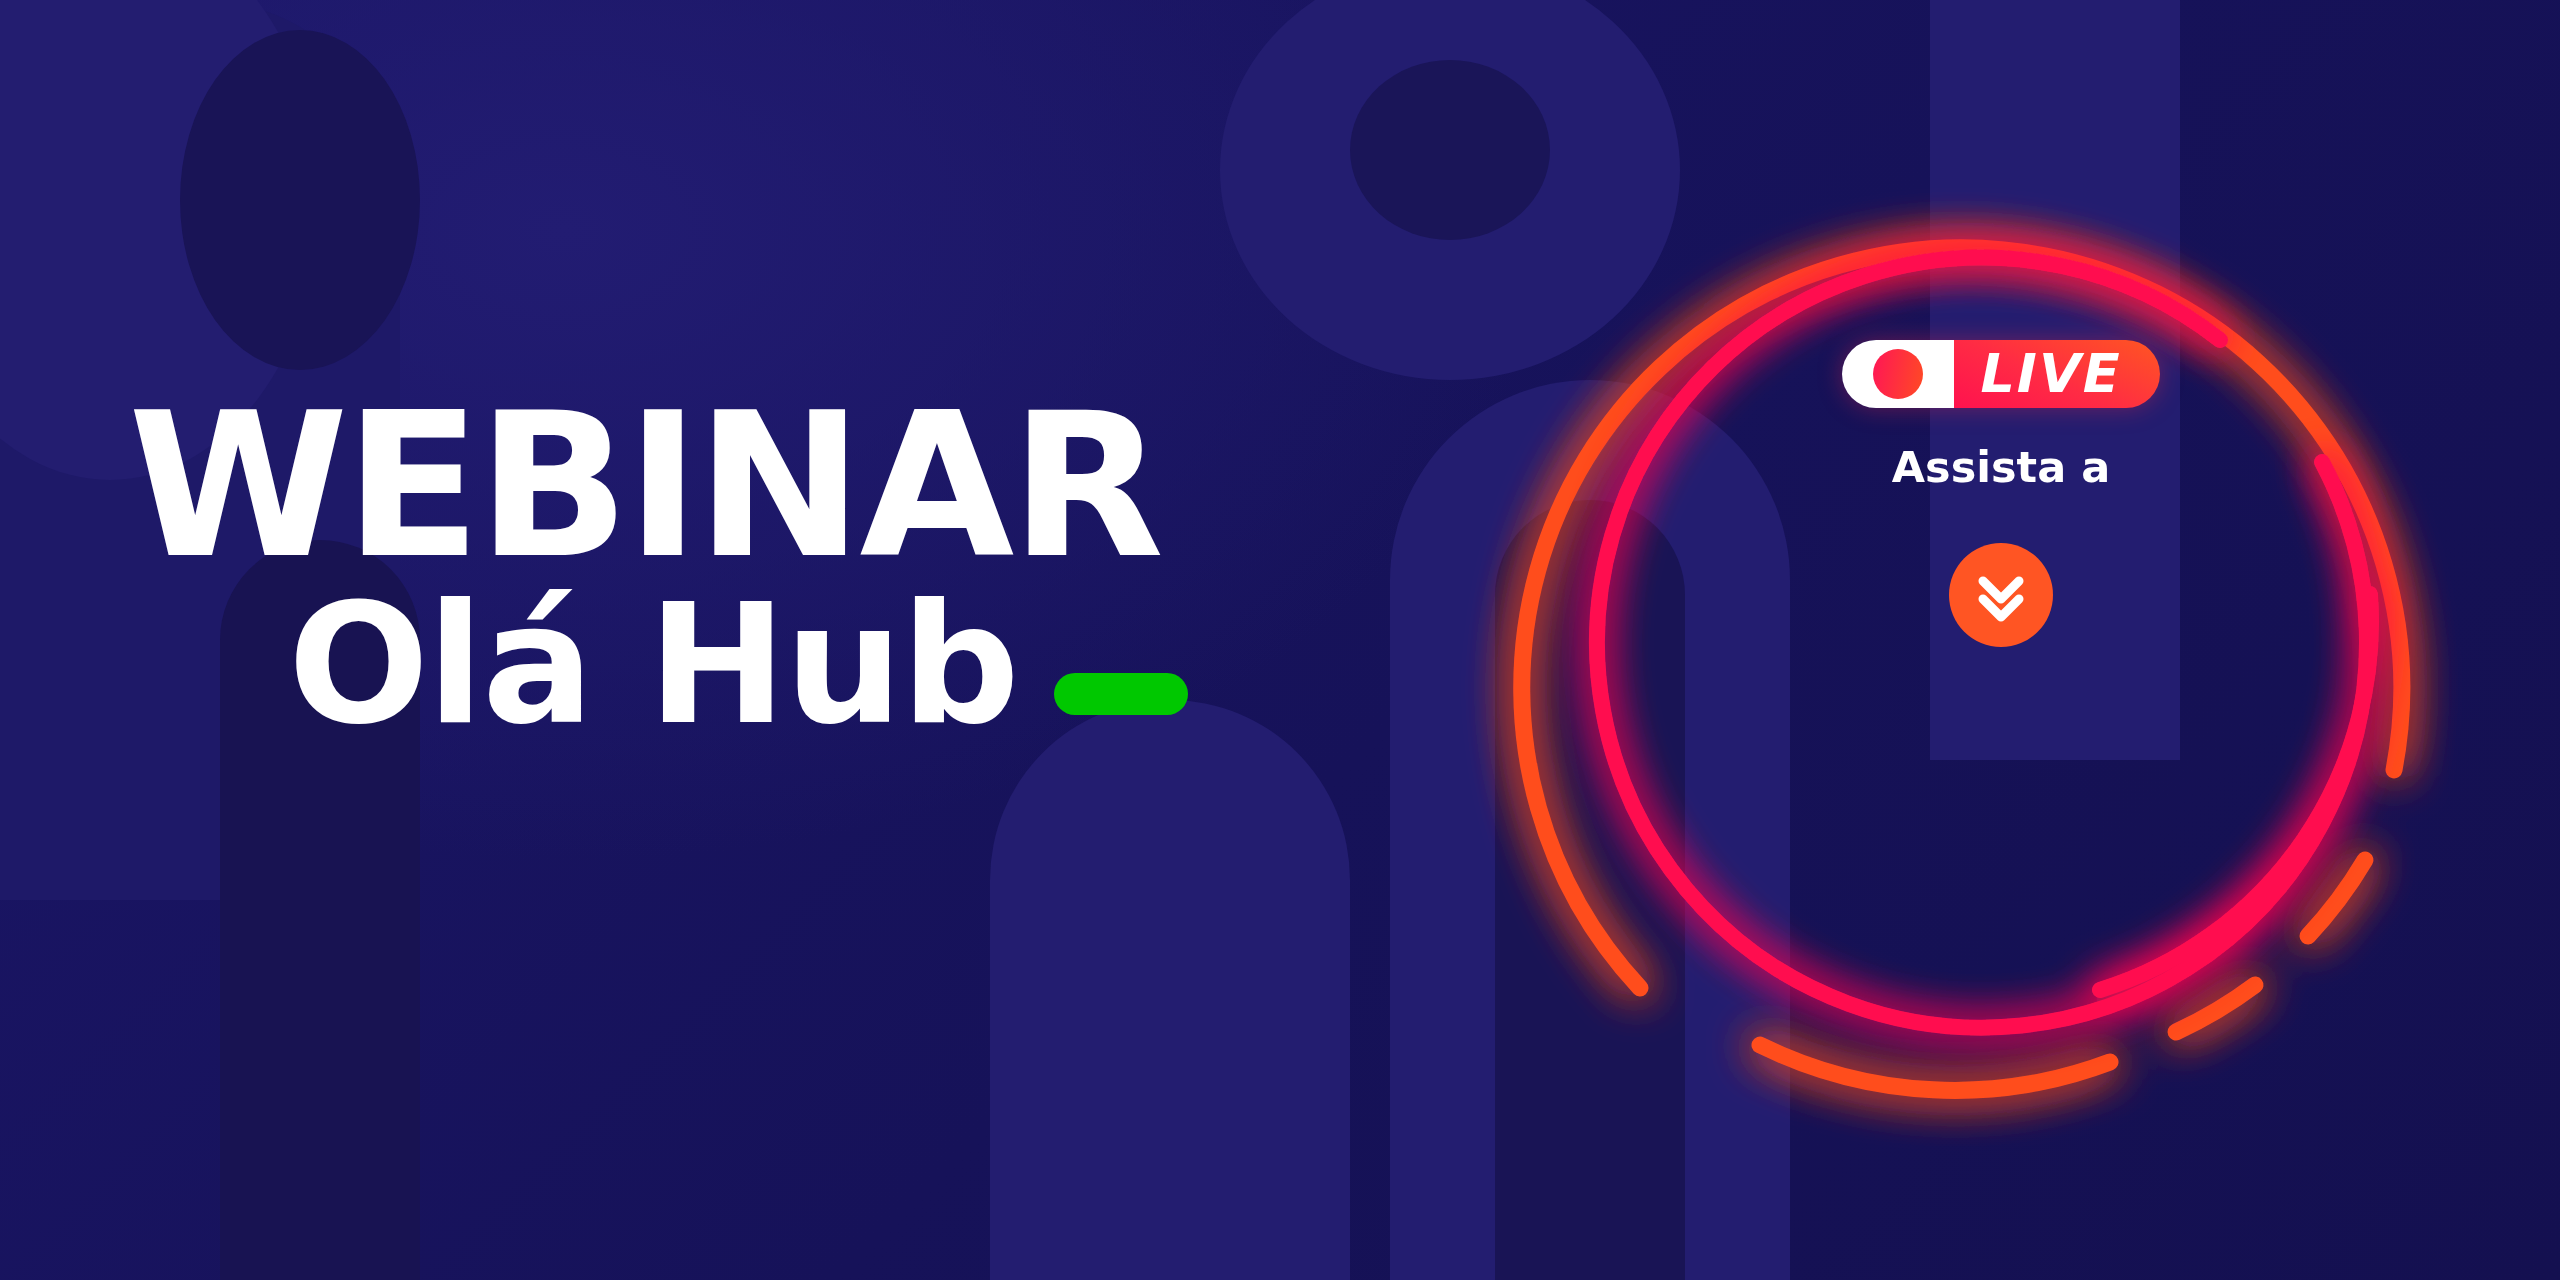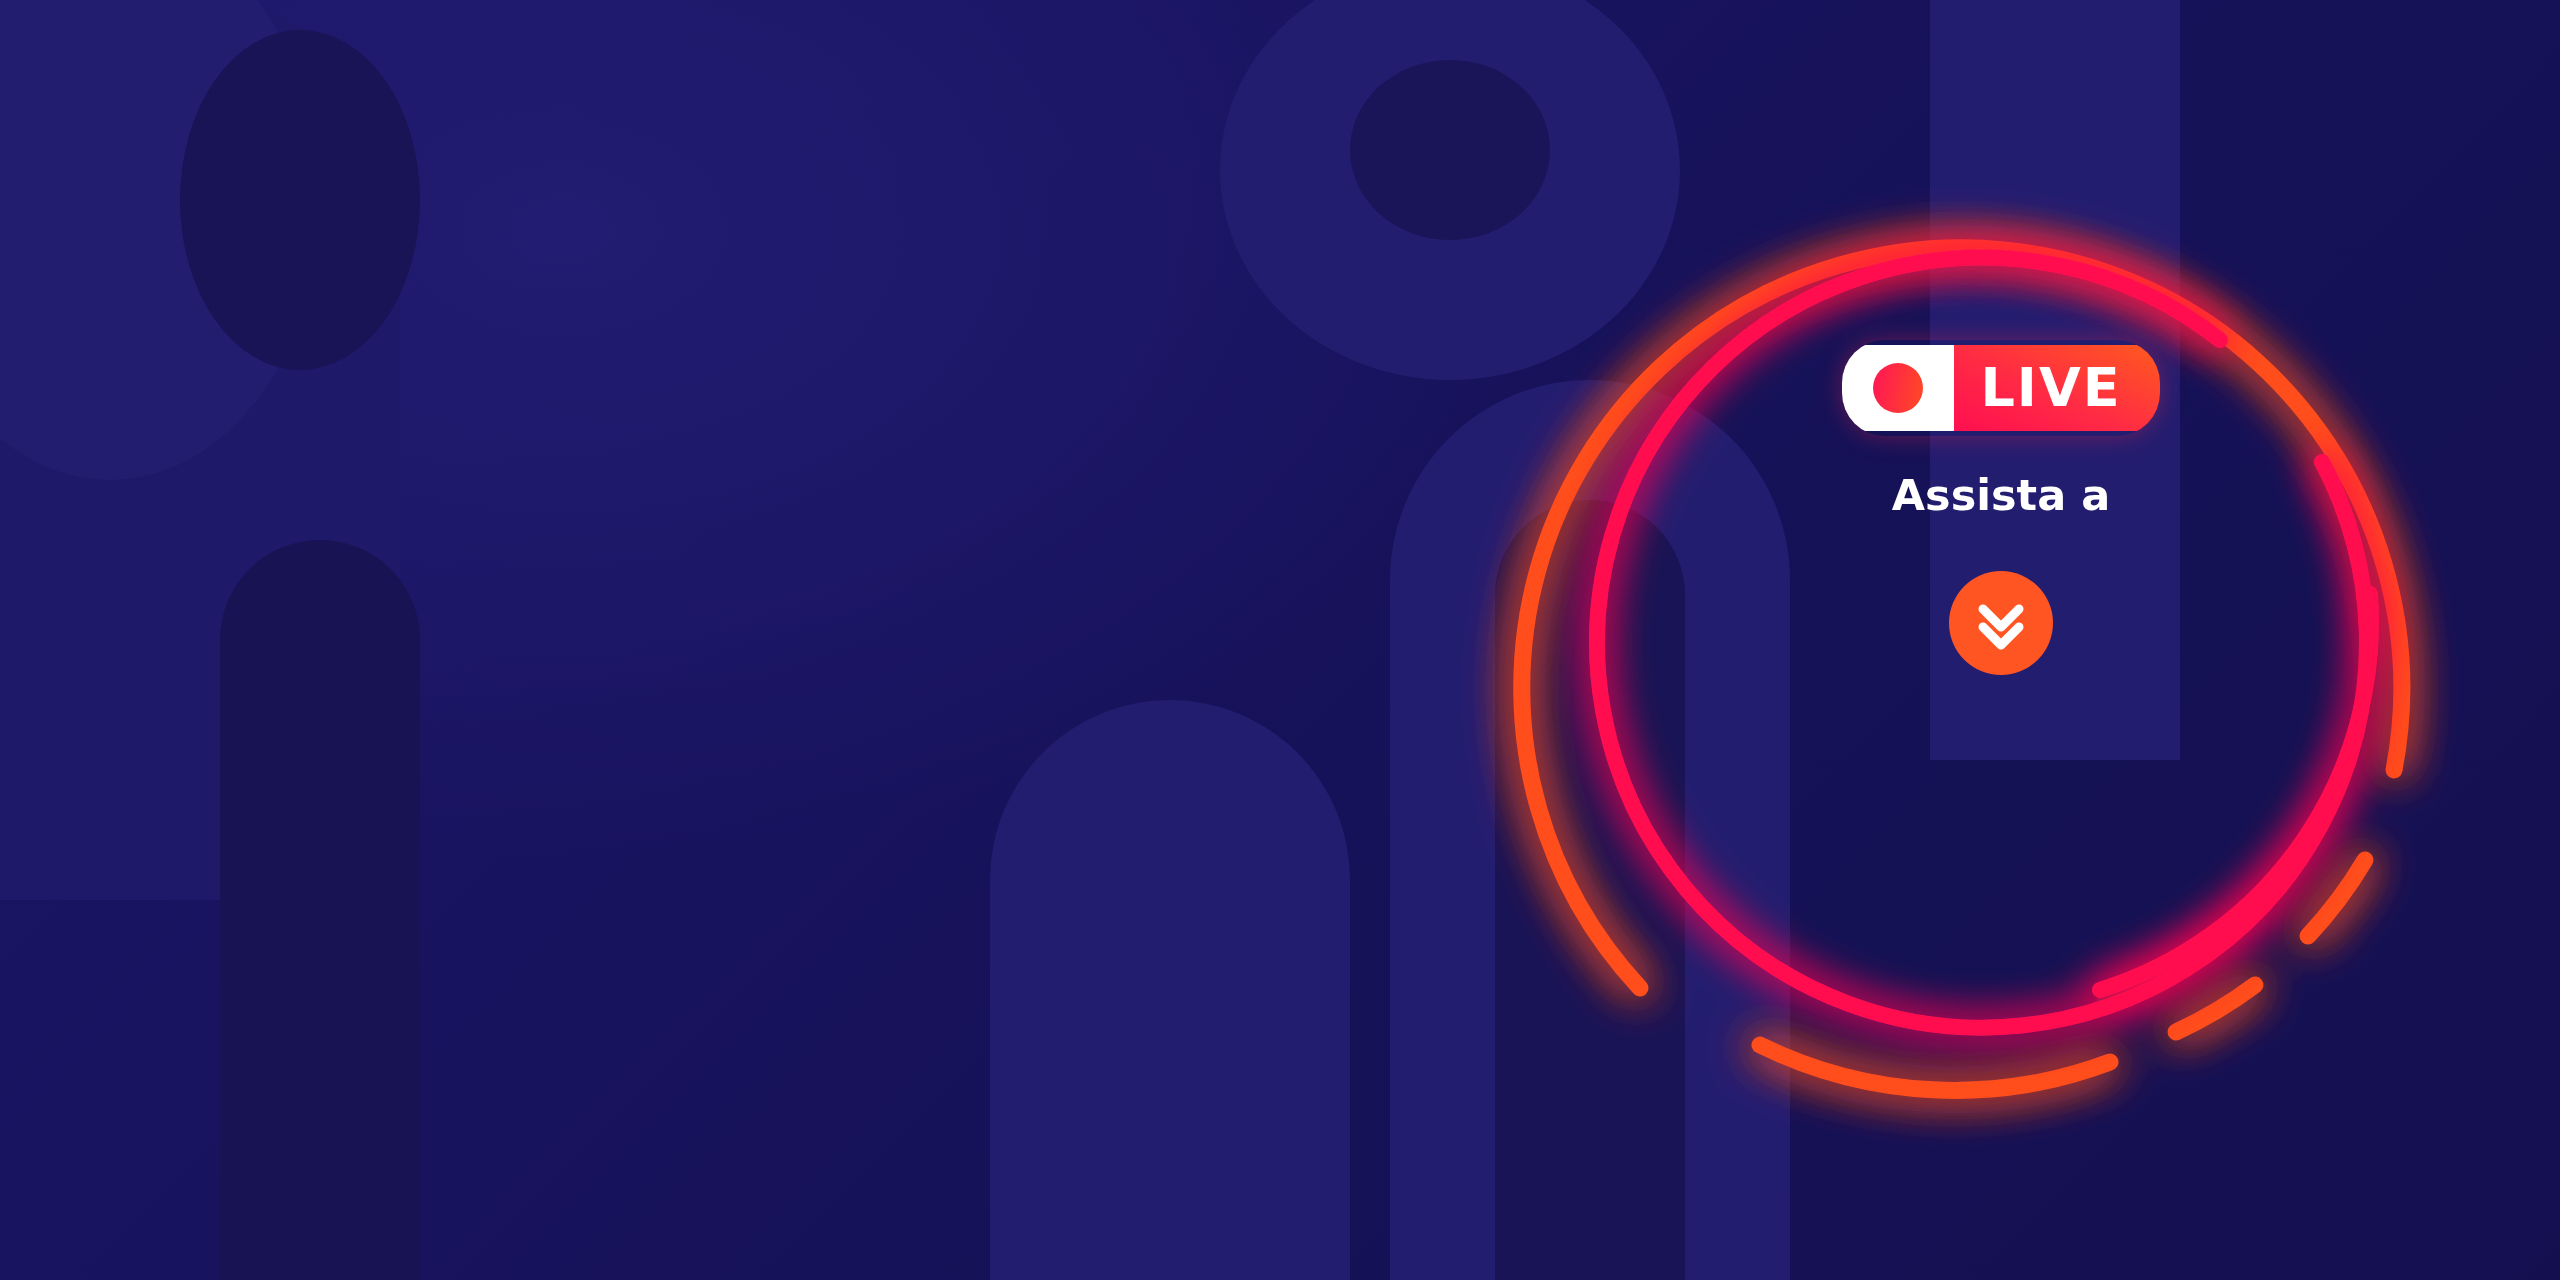--- a/index.html
+++ b/index.html
@@ -146,24 +146,25 @@
     width:730px;
     z-index:14;
     display:flex;
     flex-direction:column;
     align-items:center;
   }
 
   .live-badge {
     display:flex;
     align-items:center;
-    height:96px;
+    height:68px;
     border-radius:43px;
     overflow:hidden;
     box-shadow:0 0 24px rgba(255,40,70,0.35);
+    font-style:italic;
   }
   .live-badge-left {
     width:112px; height:86px;
     background:#FFFFFF;
     display:flex; align-items:center; justify-content:center;
   }
   .live-dot {
     width:50px; height:50px;
     border-radius:50%;
     background:linear-gradient(100deg, #FF1656 0%, #FF4A24 100%);
@@ -221,20 +222,27 @@
     <div class="arch-l"></div>
     <div class="arch-l-hole"></div>
 
     <div class="blob pill-n"></div>
     <div class="pill-n-hole"></div>
 
     <div class="blob arch-bc"></div>
     <div class="blob bar-r"></div>
   </div>
 
+  <div class="headline">
+    <div class="headline-main">WEBINAR</div>
+    <div class="headline-sub-row">
+      <div class="headline-sub">Olá Hub</div>
+      <div class="cursor-dash"></div>
+    </div>
+  </div>
 
   <div class="ring-cluster">
     <svg viewBox="0 0 1080 1140" xmlns="http://www.w3.org/2000/svg" aria-hidden="true">
       <defs>
         <filter id="glowOrange" x="-45%" y="-45%" width="190%" height="190%">
           <feGaussianBlur stdDeviation="22" result="b1"></feGaussianBlur>
           <feMerge>
             <feMergeNode in="b1"></feMergeNode>
             <feMergeNode in="b1"></feMergeNode>
             <feMergeNode in="SourceGraphic"></feMergeNode>

